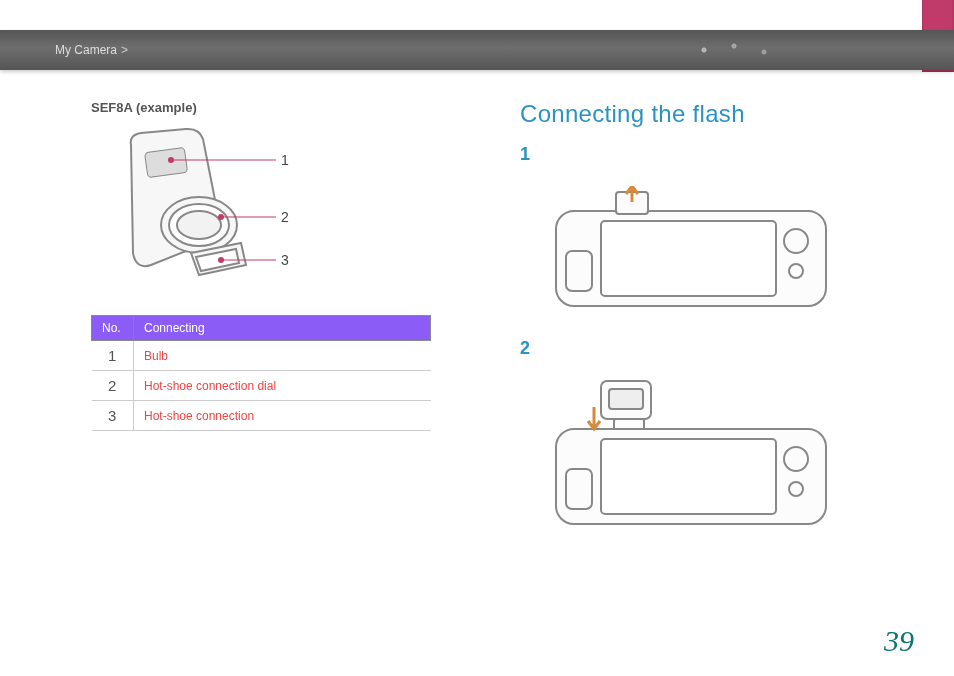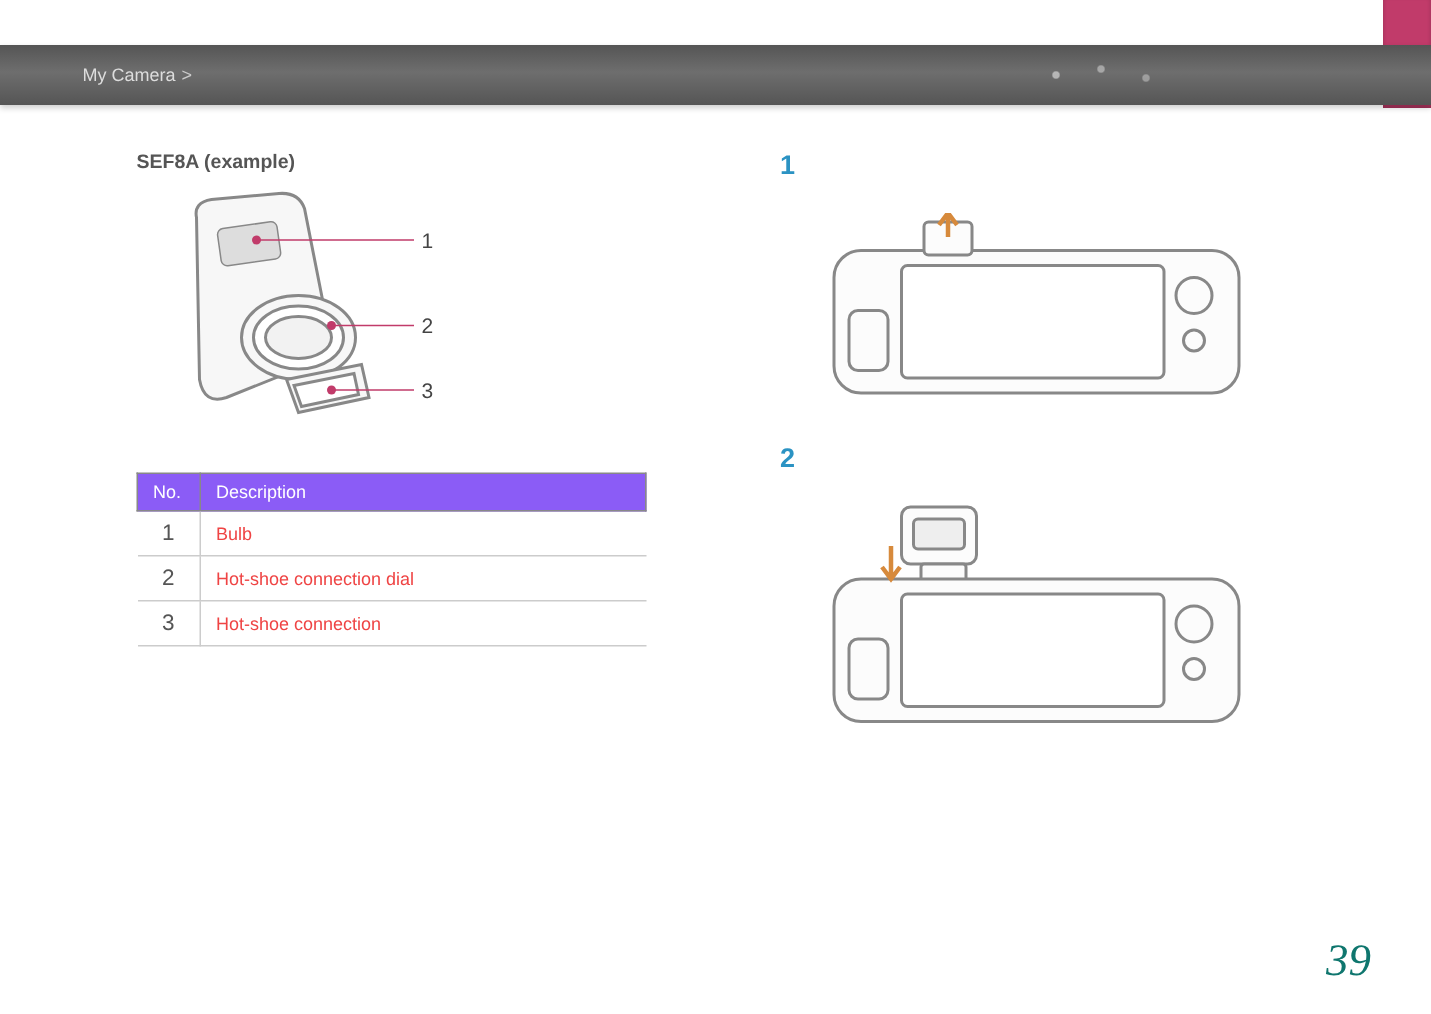--- a/index.html
+++ b/index.html
@@ -157,41 +157,42 @@
       </svg>
       <span class="callout-num" style="left:190px; top:27px;">1</span>
       <span class="callout-num" style="left:190px; top:84px;">2</span>
       <span class="callout-num" style="left:190px; top:127px;">3</span>
     </div>
 
     <table class="parts">
       <thead>
         <tr>
           <th>No.</th>
-          <th>Description</th>
+          <th>Connecting</th>
         </tr>
       </thead>
       <tbody>
         <tr>
           <td>1</td>
           <td>Bulb</td>
         </tr>
         <tr>
           <td>2</td>
           <td>Hot-shoe connection dial</td>
         </tr>
         <tr>
           <td>3</td>
           <td>Hot-shoe connection</td>
         </tr>
       </tbody>
     </table>
   </div>
 
   <div class="col">
+    <h2 class="section-title">Connecting the flash</h2>
 
     <div class="step">
       <span class="step-num">1</span>
     </div>
     <svg class="camera-svg" width="300" height="130" viewBox="0 0 300 130">
       <g fill="#fcfcfc" stroke="#888" stroke-width="2">
         <rect x="10" y="25" width="270" height="95" rx="18"></rect>
         <rect x="55" y="35" width="175" height="75" rx="4" fill="#fff"></rect>
         <rect x="20" y="65" width="26" height="40" rx="6"></rect>
         <circle cx="250" cy="55" r="12"></circle>

